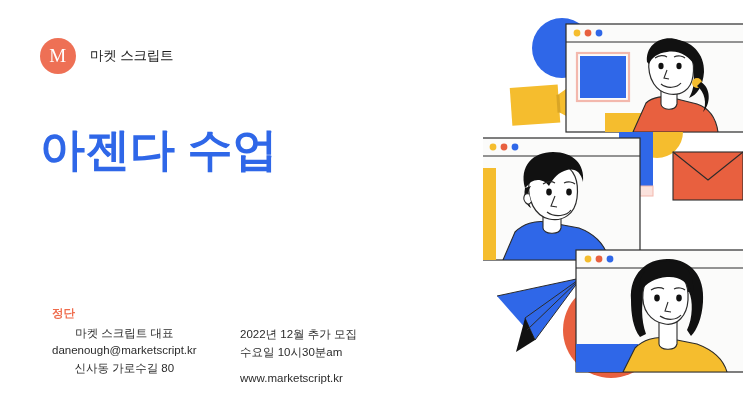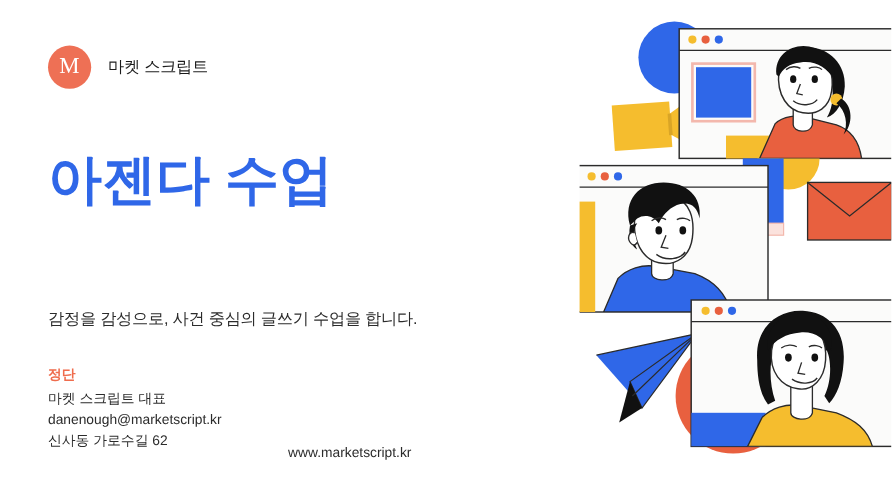--- a/index.html
+++ b/index.html
@@ -63,33 +63,33 @@
     position: absolute;
     left: 40px;
     top: 257px;
     font-size: 13.5px;
     color: #2b2b2b;
     letter-spacing: -0.2px;
   }
 
   .contact {
     position: absolute;
-    left: 40px;
+    left: 52px;
     top: 305px;
     font-size: 11.5px;
     color: #2b2b2b;
     line-height: 17.5px;
   }
   .contact-name {
     color: #ef6c4d;
     font-weight: bold;
     font-size: 11.5px;
     margin-bottom: 2px;
   }
-  .contact-line { white-space: nowrap; }
+  .contact-line { white-space: nowrap; text-align: center; }
 
   .schedule {
     position: absolute;
     left: 240px;
     top: 326px;
     font-size: 11.5px;
     color: #2b2b2b;
     line-height: 17.5px;
   }
   .website {
@@ -115,29 +115,32 @@
 
 <div class="poster">
 
   <div class="brand">
     <div class="brand-mark">M</div>
     <div class="brand-name">마켓 스크립트</div>
   </div>
 
   <div class="headline">아젠다 수업</div>
 
-  <div class="subhead">감정을 감성으로, 사건 중심의 글쓰기 수업을 합니다.</div>
 
   <div class="contact">
     <div class="contact-name">정단</div>
     <div class="contact-line">마켓 스크립트 대표</div>
     <div class="contact-line">danenough@marketscript.kr</div>
-    <div class="contact-line">신사동 가로수길 62</div>
-  </div>
-
+    <div class="contact-line">신사동 가로수길 80</div>
+  </div>
+
+  <div class="schedule">
+    <div>2022년 12월 추가 모집</div>
+    <div>수요일 10시30분am</div>
+  </div>
 
   <div class="website">www.marketscript.kr</div>
 
   <div class="art">
     <svg width="260" height="418" viewBox="0 0 260 418" xmlns="http://www.w3.org/2000/svg">
       <defs>
         <clipPath id="clipWinA">
             <rect x="83" y="24" width="185" height="108"></rect>
           </clipPath>
         <clipPath id="clipWinB">

